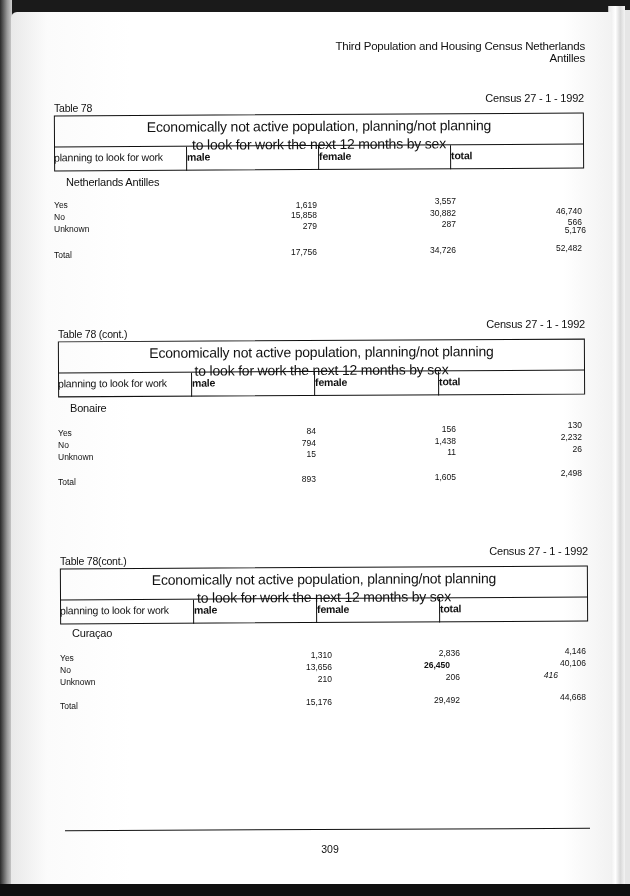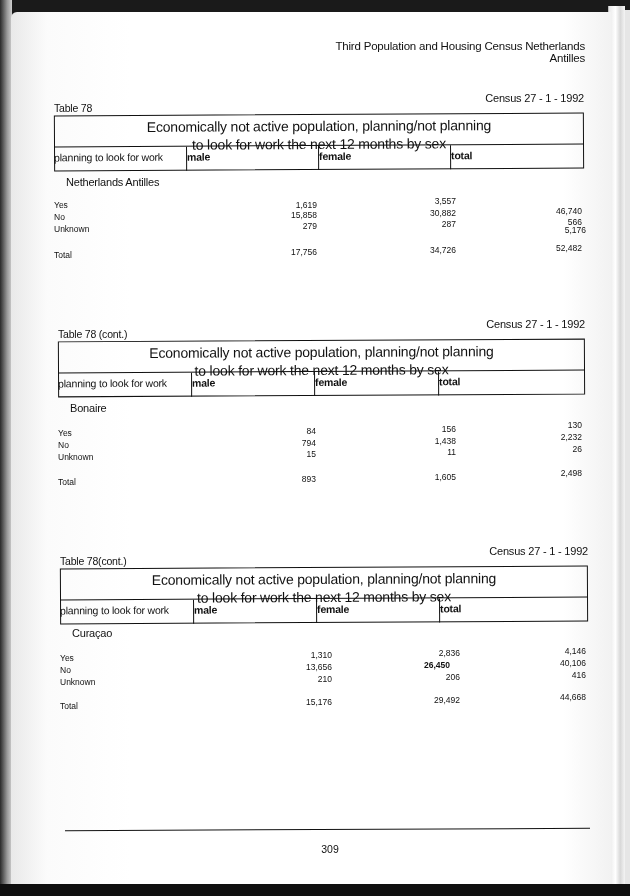--- a/index.html
+++ b/index.html
@@ -194,21 +194,21 @@
   <div class="data-row" style="top:120px;">
     <span class="lbl">No</span>
     <span class="v" style="left:212px; top:-3px;">13,656</span>
     <span class="v" style="left:330px; top:-5px;font-weight:bold;">26,450</span>
     <span class="v" style="left:466px; top:-7px;">40,106</span>
   </div>
   <div class="data-row" style="top:132px;">
     <span class="lbl">Unknown</span>
     <span class="v" style="left:212px; top:-3px;">210</span>
     <span class="v" style="left:340px; top:-5px;">206</span>
-    <span class="v" style="left:466px; top:-7px;">416</span>
+    <span class="v" style="left:438px; top:-7px;font-style:italic;">416</span>
   </div>
   <div class="data-row" style="top:156px;">
     <span class="lbl">Total</span>
     <span class="v" style="left:212px; top:-4px;">15,176</span>
     <span class="v" style="left:340px; top:-6px;">29,492</span>
     <span class="v" style="left:466px; top:-9px;">44,668</span>
   </div>
 </div>
 
 <div class="footer-rule"></div>

